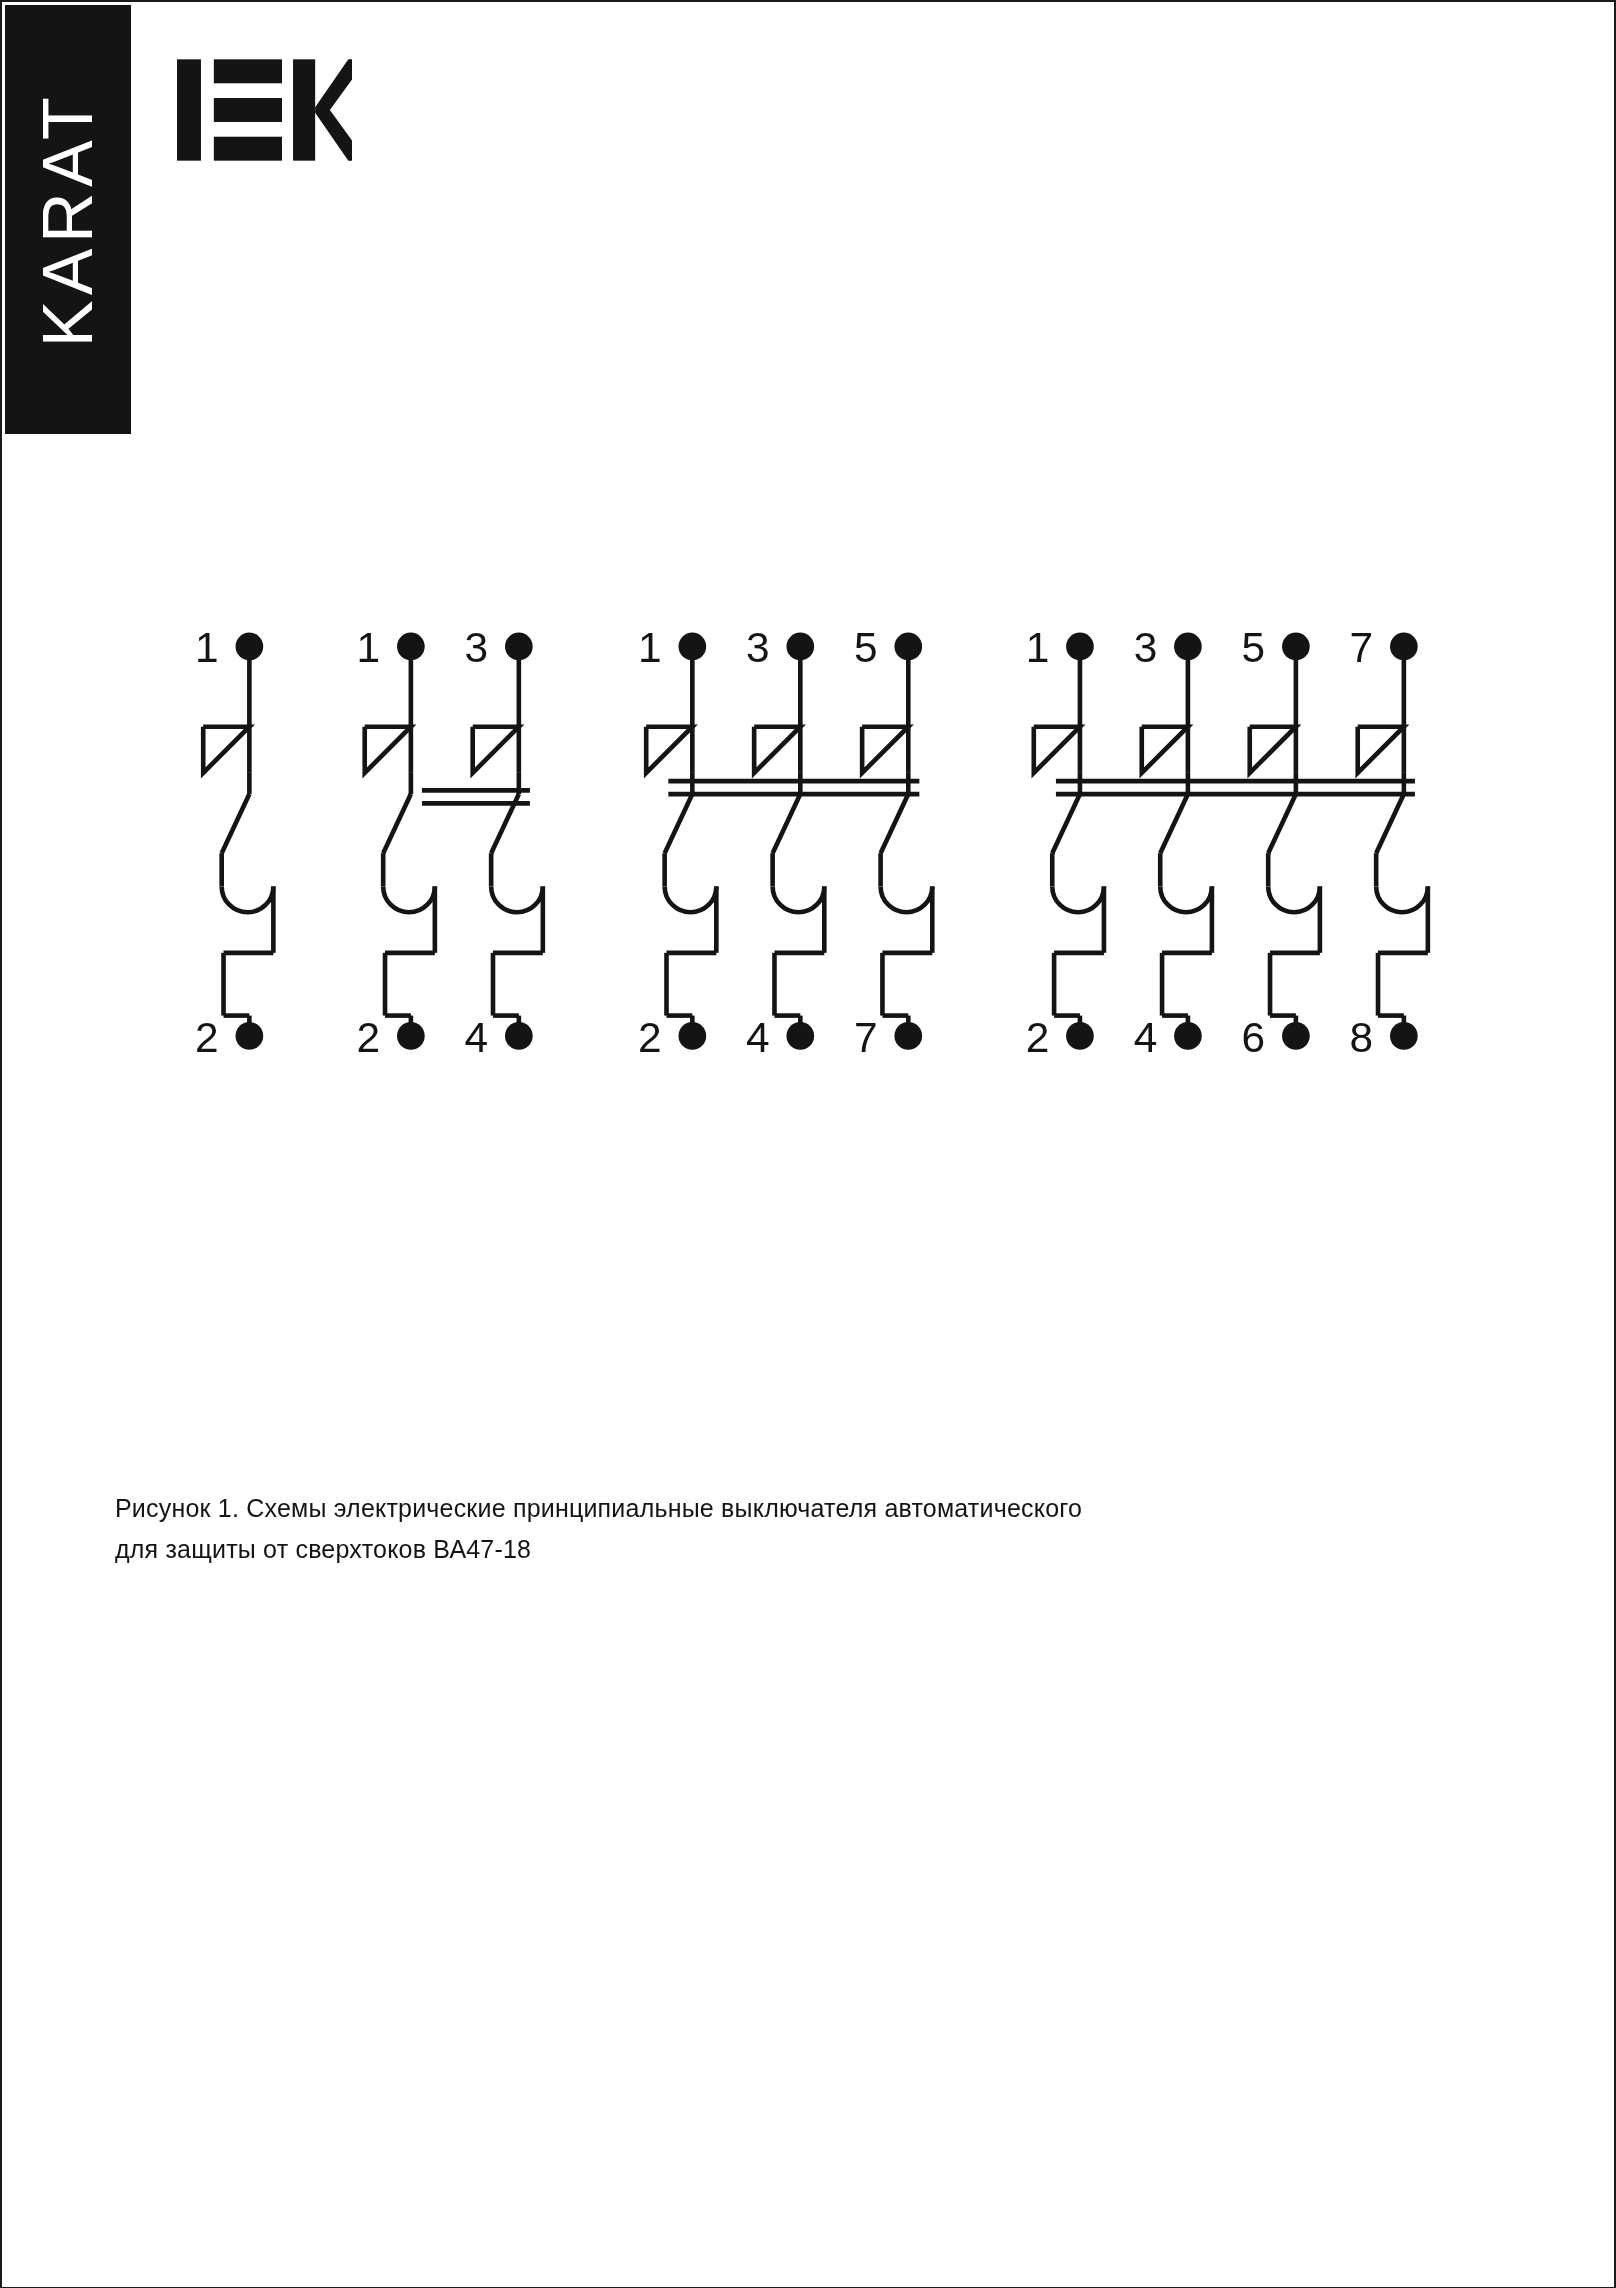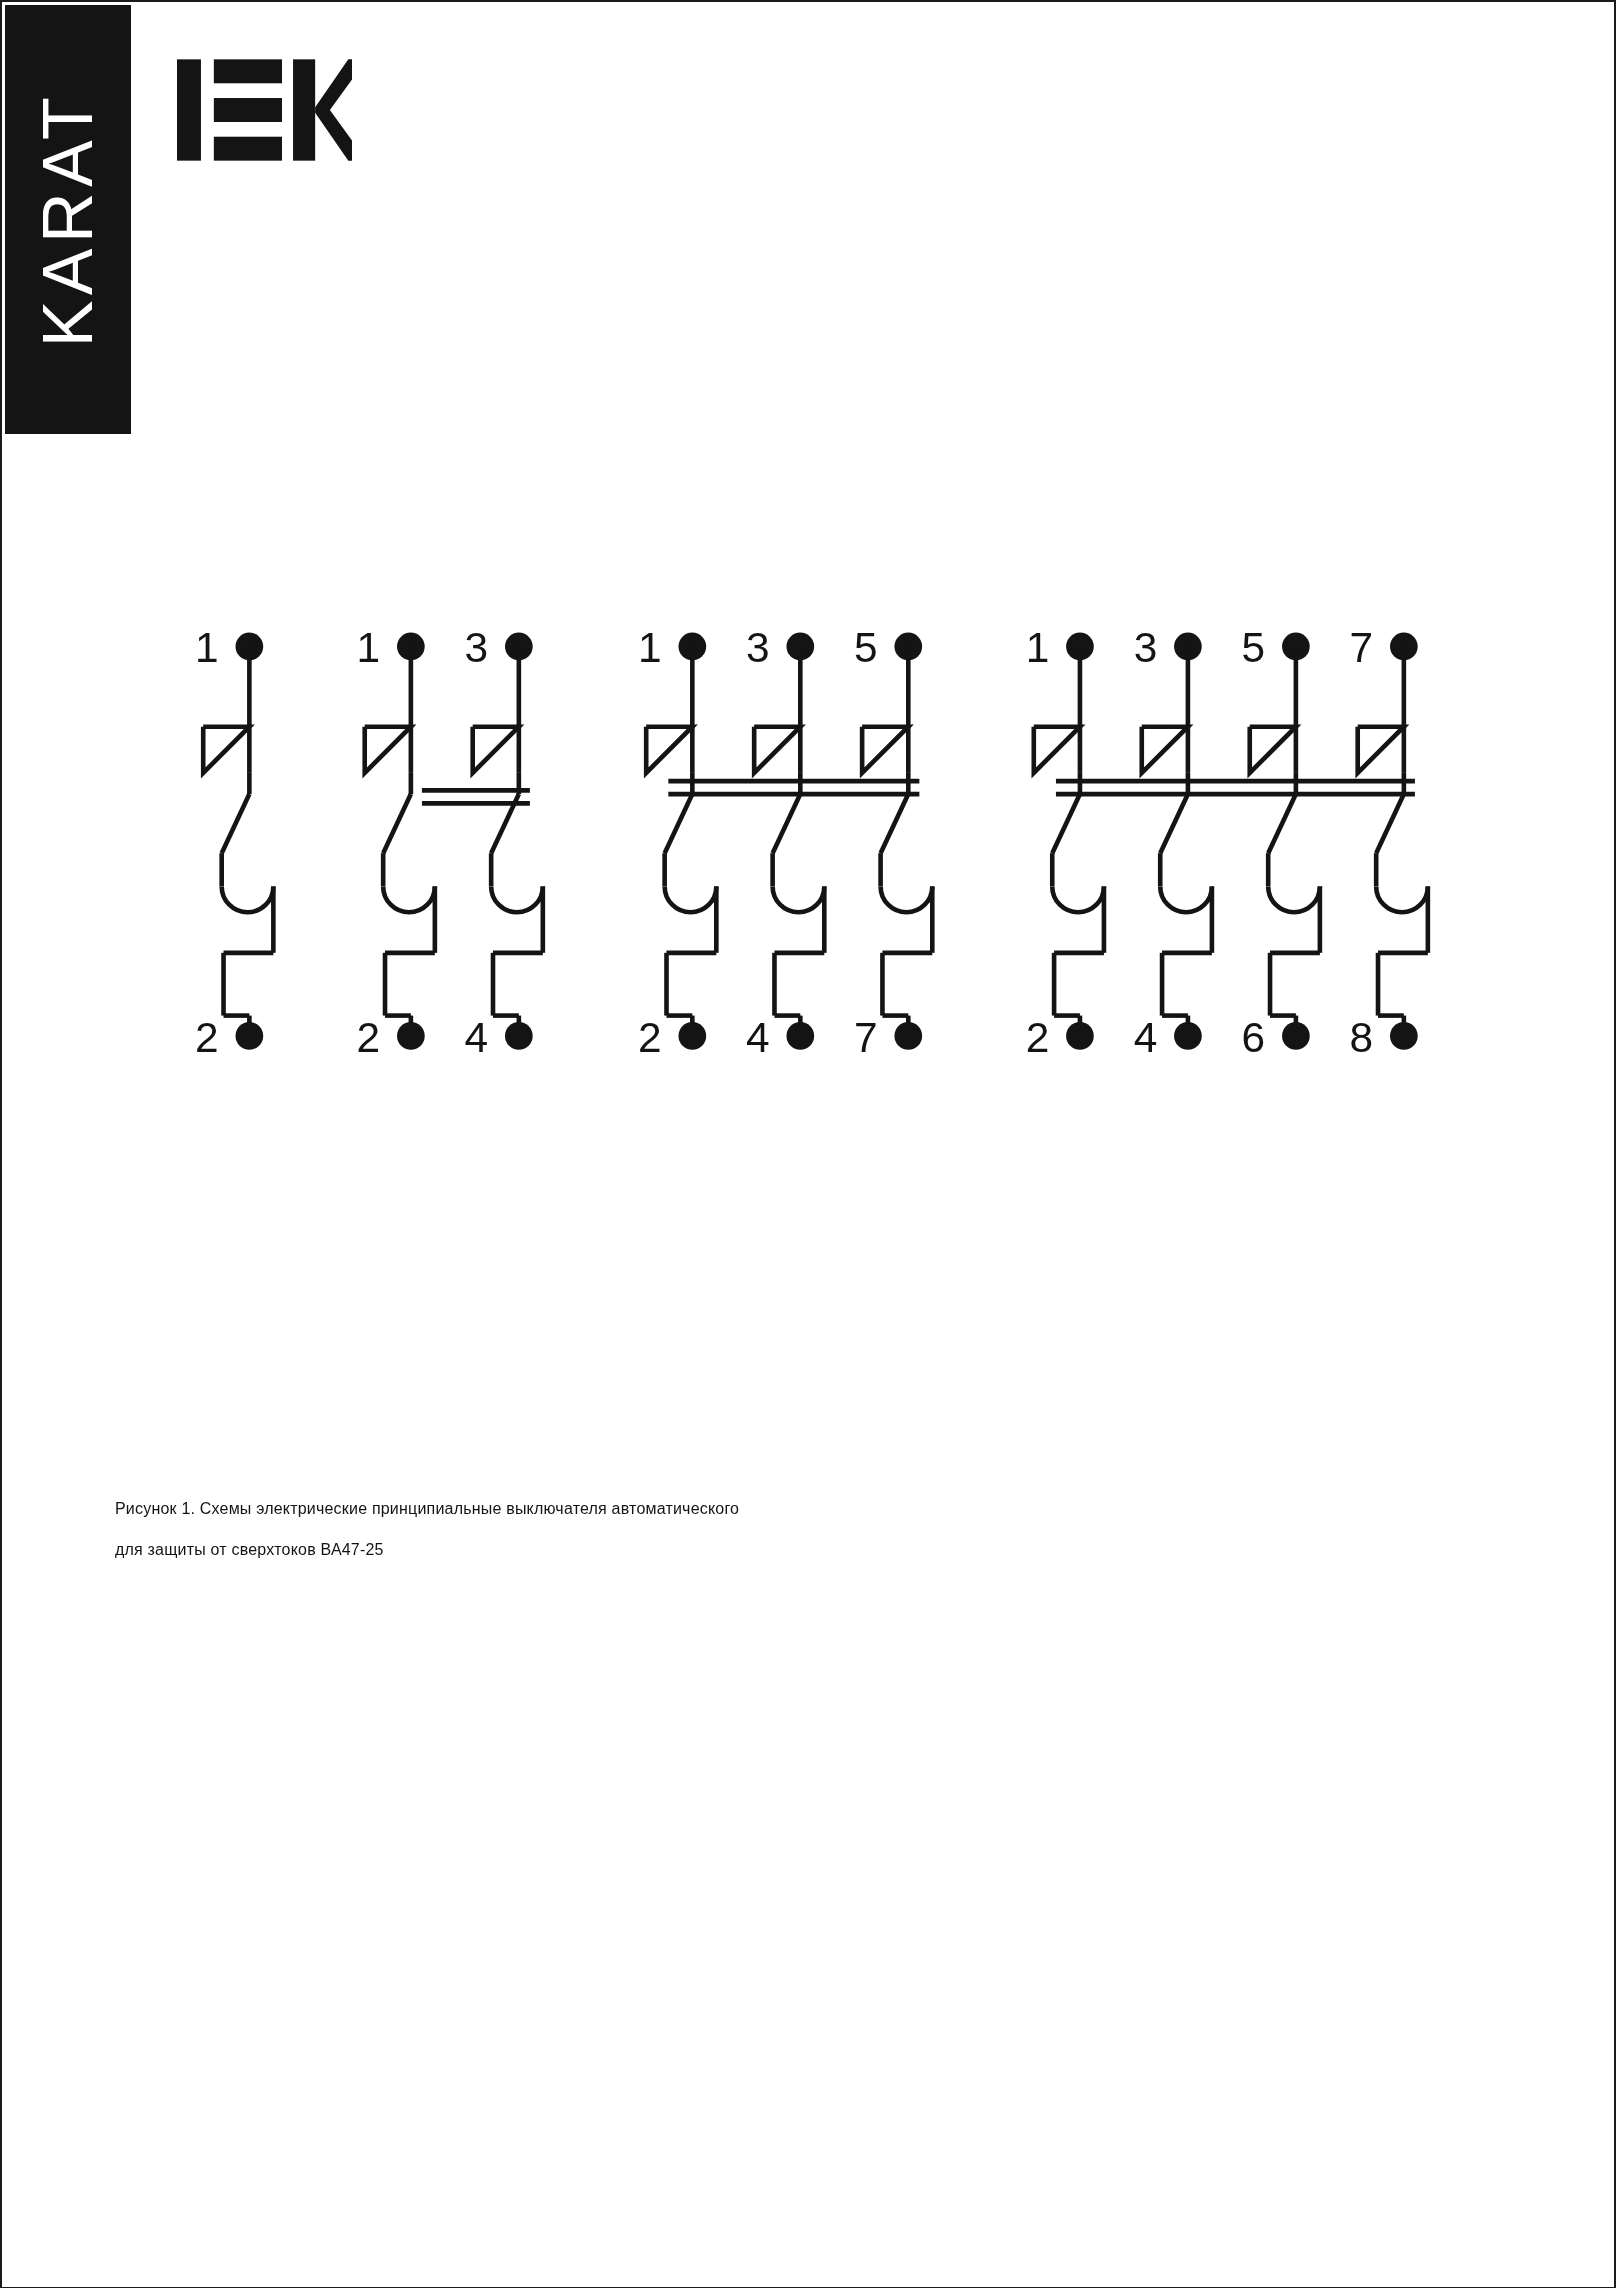--- a/index.html
+++ b/index.html
@@ -72,21 +72,21 @@
     width: 1616px;
     height: 646px;
   }
 
   
   #caption {
     position: absolute;
     left: 113px;
     top: 1486px;
     width: 1200px;
-    font-size: 16px;
+    font-size: 25px;
     line-height: 41px;
     color: #141414;
     font-family: "Liberation Sans", sans-serif;
     letter-spacing: 0.2px;
   }
   #caption div { white-space: pre; }
 </style>
 </head>
 <body>
 
@@ -304,17 +304,17 @@
         <text x="1122" y="537">2</text>
         <text x="1239" y="537">4</text>
         <text x="1356" y="537">6</text>
         <text x="1473" y="537">8</text>
       </g>
     </svg>
   </div>
 
   <div id="caption">
     <div>Рисунок 1. Схемы электрические принципиальные выключателя автоматического</div>
-    <div>для защиты от сверхтоков ВА47-25</div>
+    <div>для защиты от сверхтоков ВА47-18</div>
   </div>
 
 </div>
 
 
 </body></html>

